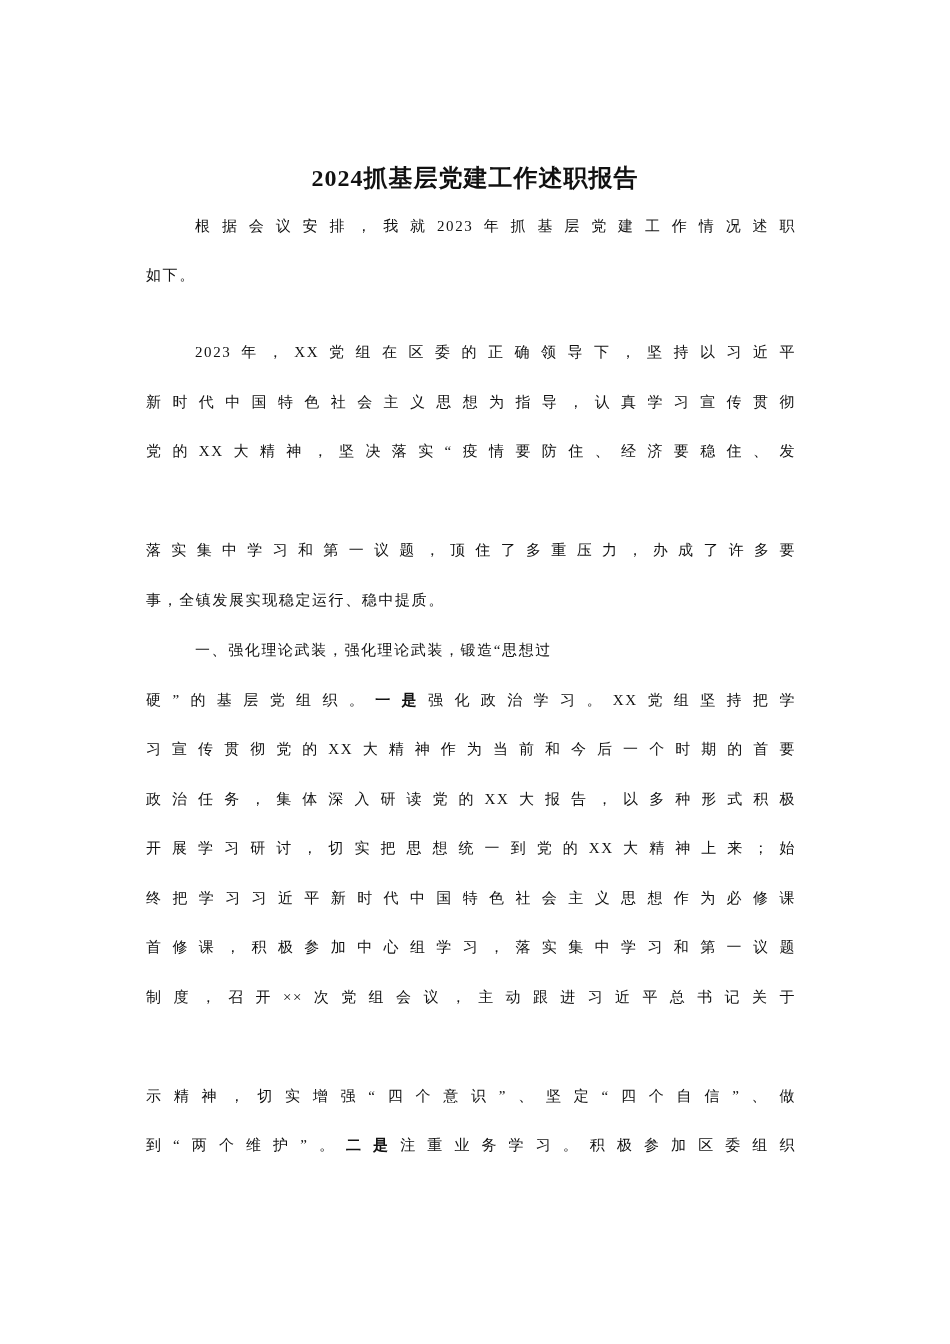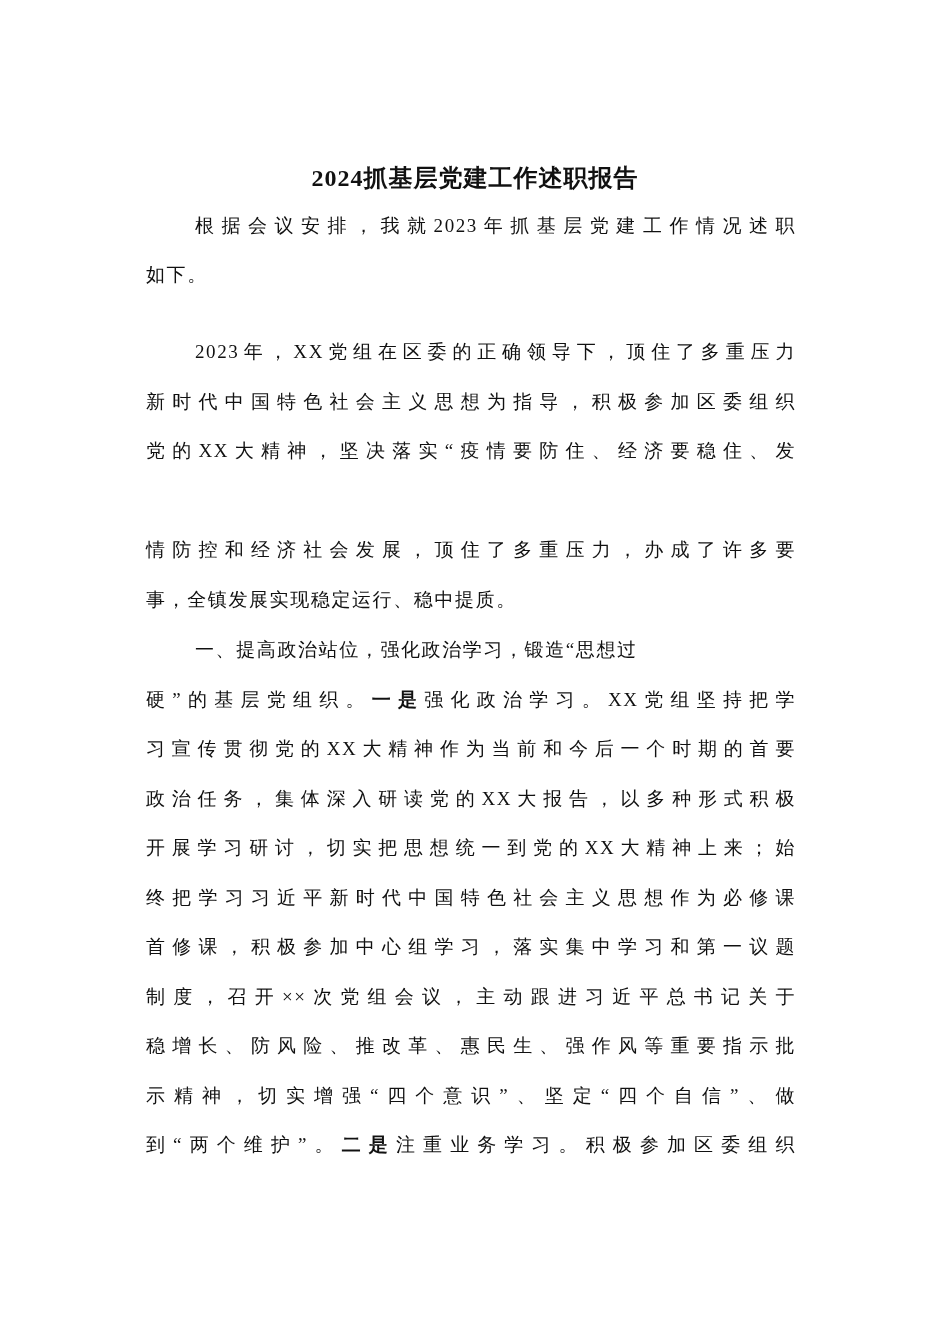--- a/index.html
+++ b/index.html
@@ -9,46 +9,45 @@
       background: #ffffff; color: #111111;
       font-family: Liberation Serif, serif;
     }
     .title {
       position: absolute; left: 0; top: 160px; width: 950px;
       text-align: center; font-size: 24px; font-weight: bold;
       letter-spacing: 1px; line-height: 36px;
     }
     .line {
       position: absolute; left: 146px; width: 650px;
-      font-size: 19px; line-height: 34px; white-space: nowrap;
+      font-size: 15px; line-height: 34px; white-space: nowrap;
       letter-spacing: 1.6px;
     }
     .line.justify { text-align: justify; text-align-last: justify; }
     .line.indent { left: 195px; width: 601px; }
     b { font-weight: bold; }
   </style>
 </head>
 <body>
 
 <div class="page">
   <div class="title">2024抓基层党建工作述职报告</div>
 
   <div class="line indent justify" style="top:209px">根据会议安排，我就2023年抓基层党建工作情况述职</div>
   <div class="line" style="top:258px">如下。</div>
 
-  <div class="line indent justify" style="top:335px">2023年，XX党组在区委的正确领导下，顶住了多重压力</div>
-  <div class="line justify" style="top:385px">新时代中国特色社会主义思想为指导，积极参加区委组织</div>
+  <div class="line indent justify" style="top:335px">2023年，XX党组在区委的正确领导下，坚持以习近平</div>
+  <div class="line justify" style="top:385px">新时代中国特色社会主义思想为指导，认真学习宣传贯彻</div>
   <div class="line justify" style="top:434px">党的XX大精神，坚决落实“疫情要防住、经济要稳住、发</div>
-  <div class="line justify" style="top:533px">情防控和经济社会发展，顶住了多重压力，办成了许多要</div>
+  <div class="line justify" style="top:533px">落实集中学习和第一议题，顶住了多重压力，办成了许多要</div>
   <div class="line" style="top:583px">事，全镇发展实现稳定运行、稳中提质。</div>
 
-  <div class="line indent" style="top:633px">一、提高政治站位，强化政治学习，锻造“思想过</div>
+  <div class="line indent" style="top:633px">一、强化理论武装，强化理论武装，锻造“思想过</div>
   <div class="line justify" style="top:732px">习宣传贯彻党的XX大精神作为当前和今后一个时期的首要</div>
   <div class="line justify" style="top:683px"><span>硬”的基层党组织。</span><b>一是</b><span>强化政治学习。XX党组坚持把学</span></div>
   <div class="line justify" style="top:782px">政治任务，集体深入研读党的XX大报告，以多种形式积极</div>
   <div class="line justify" style="top:831px">开展学习研讨，切实把思想统一到党的XX大精神上来；始</div>
   <div class="line justify" style="top:881px">终把学习习近平新时代中国特色社会主义思想作为必修课</div>
   <div class="line justify" style="top:980px">制度，召开××次党组会议，主动跟进习近平总书记关于</div>
   <div class="line justify" style="top:930px">首修课，积极参加中心组学习，落实集中学习和第一议题</div>
-  <div class="line justify" style="top:1029px">稳增长、防风险、推改革、惠民生、强作风等重要指示批</div>
   <div class="line justify" style="top:1079px">示精神，切实增强“四个意识”、坚定“四个自信”、做</div>
   <div class="line justify" style="top:1128px"><span>到“两个维护”。</span><b>二是</b><span>注重业务学习。积极参加区委组织</span></div>
 </div>
 
 </body></html>

